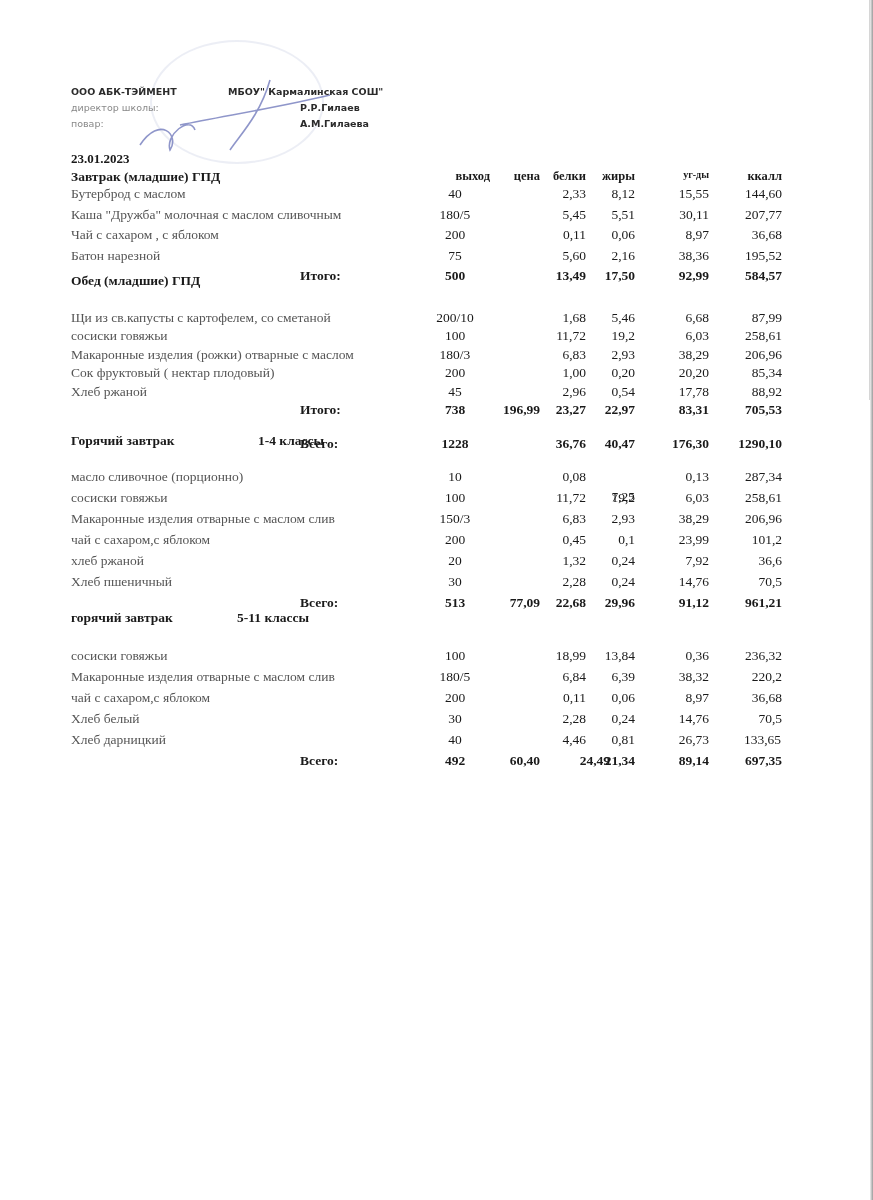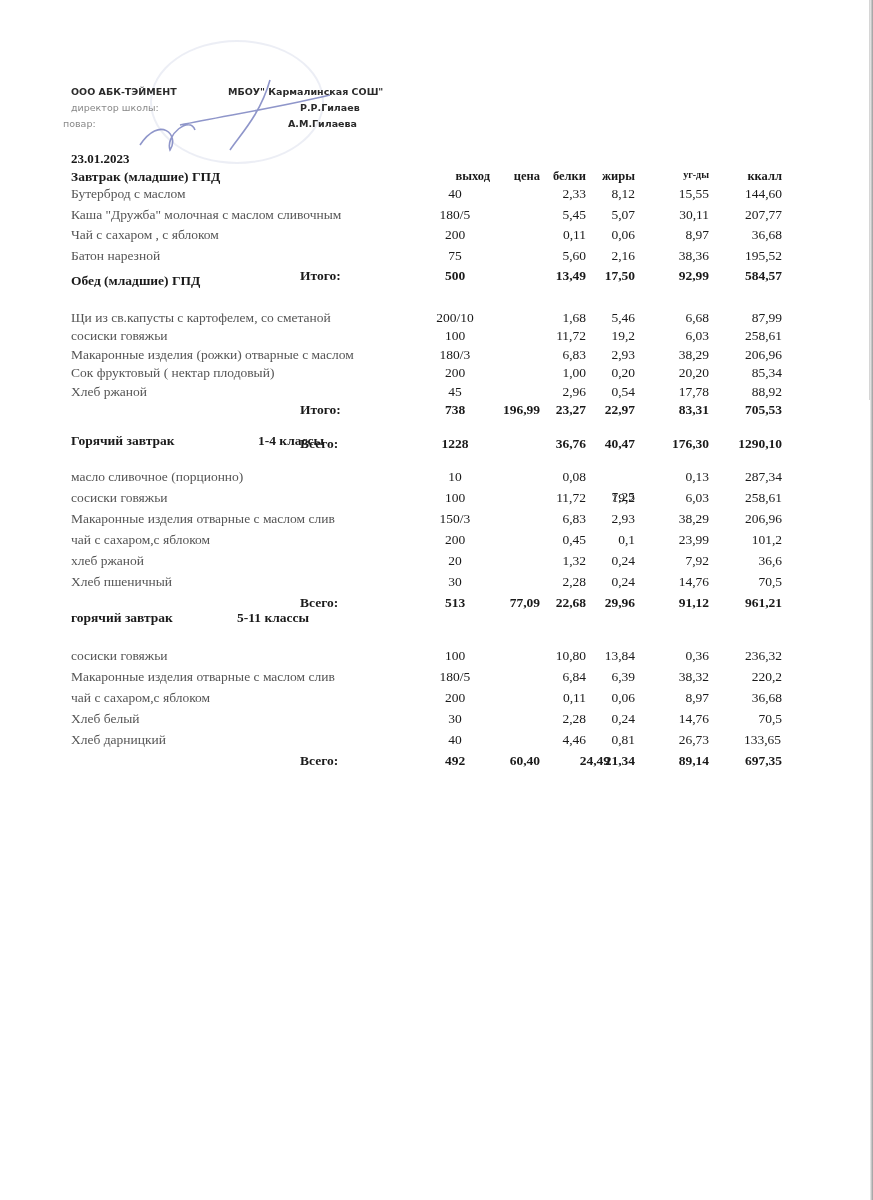--- a/index.html
+++ b/index.html
@@ -26,22 +26,22 @@
 <div class="edge2"></div>
 <div class="stamp"></div>
 <svg class="sig" viewBox="0 0 220 80">
   <path d="M20 70 C 40 40, 60 60, 50 75 C 45 60, 70 40, 75 55 M60 50 C 110 40, 170 30, 210 20 M150 5 C 140 40, 120 60, 110 75" stroke="#6a73b8" stroke-width="1.6" fill="none" opacity="0.75"></path>
 </svg>
 
 <div class="hdr" style="left:71px; top:86px;">ООО АБК-ТЭЙМЕНТ</div>
 <div class="hdr" style="left:228px; top:86px;">МБОУ" Кармалинская СОШ"</div>
 <div class="hdr light" style="left:71px; top:102px;">директор школы:</div>
 <div class="hdr" style="left:300px; top:102px;">Р.Р.Гилаев</div>
-<div class="hdr light" style="left:63px; top:118px;">повар:</div>
-<div class="hdr" style="left:288px; top:118px;">А.М.Гилаева</div>
+<div class="hdr light" style="left:71px; top:118px;">повар:</div>
+<div class="hdr" style="left:300px; top:118px;">А.М.Гилаева</div>
 
 <div class="date">23.01.2023</div>
 
 <div id="doc">
     <div class="row" style="top:169px;">
       <span class="name b">Завтрак (младшие) ГПД</span>
       <span class="b num" style="left:420px;width:70px;font-size:12.5px;">выход</span>
       <span class="b num" style="left:488px;width:52px;font-size:12.5px;">цена</span>
       <span class="b num" style="left:536px;width:50px;font-size:12.5px;">белки</span>
       <span class="b num" style="left:590px;width:45px;font-size:12.5px;">жиры</span>
@@ -55,21 +55,21 @@
       <span class="num" style="left:536px;width:50px;">2,33</span>
       <span class="num" style="left:590px;width:45px;">8,12</span>
       <span class="num" style="left:656px;width:53px;">15,55</span>
       <span class="num" style="left:720px;width:62px;">144,60</span>
     </div>
     <div class="row" style="top:206.5px;">
       <span class="name faded">Каша "Дружба" молочная с  маслом сливочным</span>
       <span class="c1" style="left:420px;width:70px;">180/5</span>
       <span class="num" style="left:488px;width:52px;"></span>
       <span class="num" style="left:536px;width:50px;">5,45</span>
-      <span class="num" style="left:590px;width:45px;">5,07</span>
+      <span class="num" style="left:590px;width:45px;">5,51</span>
       <span class="num" style="left:656px;width:53px;">30,11</span>
       <span class="num" style="left:720px;width:62px;">207,77</span>
     </div>
     <div class="row" style="top:227px;">
       <span class="name faded">Чай с сахаром , с яблоком</span>
       <span class="c1" style="left:420px;width:70px;">200</span>
       <span class="num" style="left:488px;width:52px;"></span>
       <span class="num" style="left:536px;width:50px;">0,11</span>
       <span class="num" style="left:590px;width:45px;">0,06</span>
       <span class="num" style="left:656px;width:53px;">8,97</span>
@@ -227,21 +227,21 @@
       <span class="b num" style="left:720px;width:62px;">961,21</span>
     </div>
     <div class="row" style="top:610px;">
       <span class="name b">горячий завтрак</span>
       <span class="b" style="left:213px;margin-left:24px;">5-11 классы</span>
     </div>
     <div class="row" style="top:648px;">
       <span class="name faded">сосиски говяжьи</span>
       <span class="c1" style="left:420px;width:70px;">100</span>
       <span class="num" style="left:488px;width:52px;"></span>
-      <span class="num" style="left:536px;width:50px;">10,80</span>
+      <span class="num" style="left:536px;width:50px;">18,99</span>
       <span class="num" style="left:590px;width:45px;">13,84</span>
       <span class="num" style="left:656px;width:53px;">0,36</span>
       <span class="num" style="left:720px;width:62px;">236,32</span>
     </div>
     <div class="row" style="top:669px;">
       <span class="name faded">Макаронные изделия отварные с маслом слив</span>
       <span class="c1" style="left:420px;width:70px;">180/5</span>
       <span class="num" style="left:488px;width:52px;"></span>
       <span class="num" style="left:536px;width:50px;">6,84</span>
       <span class="num" style="left:590px;width:45px;">6,39</span>

